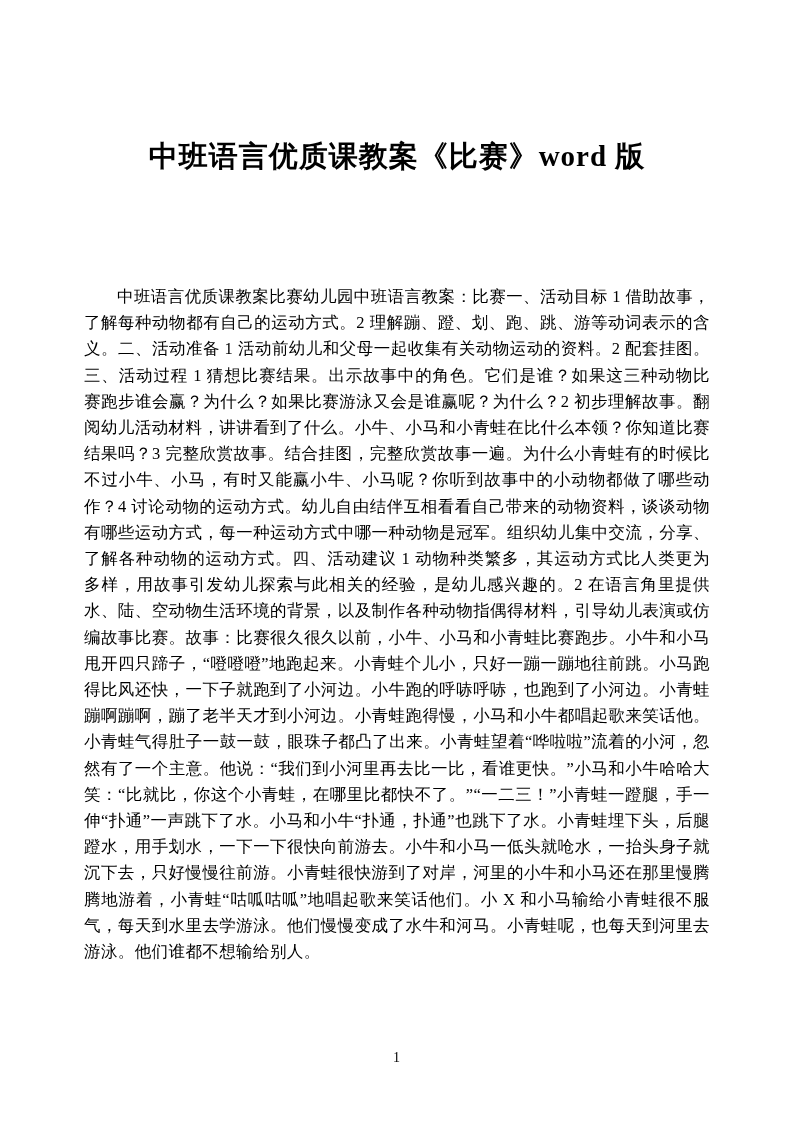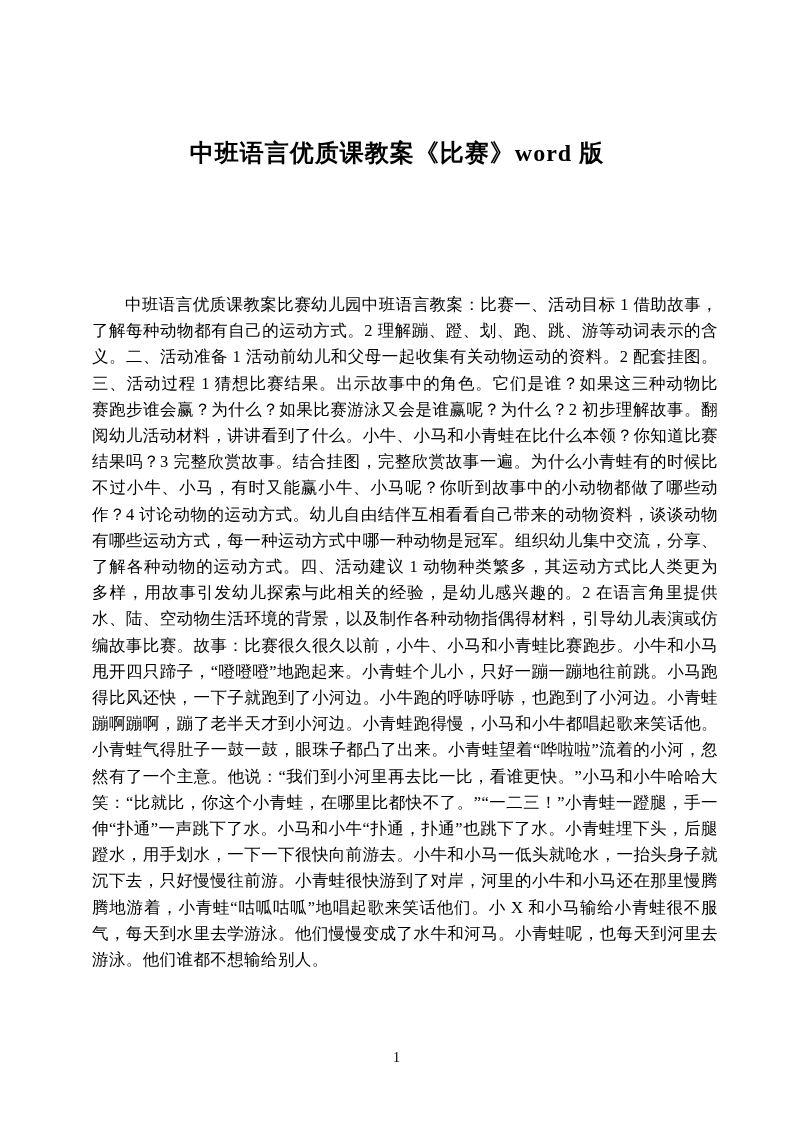--- a/index.html
+++ b/index.html
@@ -16,31 +16,31 @@
     font-family: "Liberation Serif", "DejaVu Serif", serif;
     overflow: hidden;
   }
   .doc-title {
     position: absolute;
     top: 138px;
     left: 84px;
     width: 626px;
     margin: 0;
     text-align: center;
-    font-size: 24px;
+    font-size: 29px;
     font-weight: bold;
     letter-spacing: 1px;
     line-height: 1.3;
   }
   .doc-body {
     position: absolute;
     top: 284px;
     left: 84px;
     width: 626px;
-    margin: 8px;
+    margin: 0;
     font-size: 16.5px;
     line-height: 26.2px;
     text-align: justify;
     text-indent: 2em;
     letter-spacing: 0.4px;
     word-break: break-all;
   }
   .page-number {
     position: absolute;
     top: 1050px;

